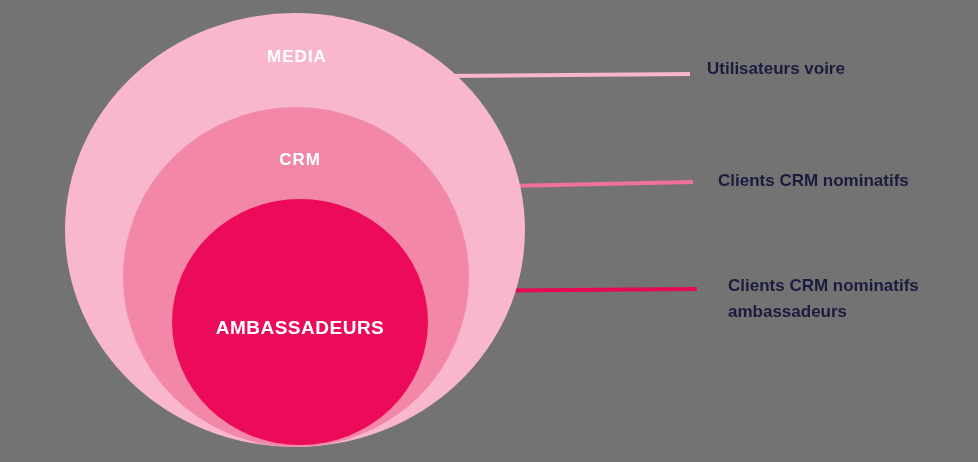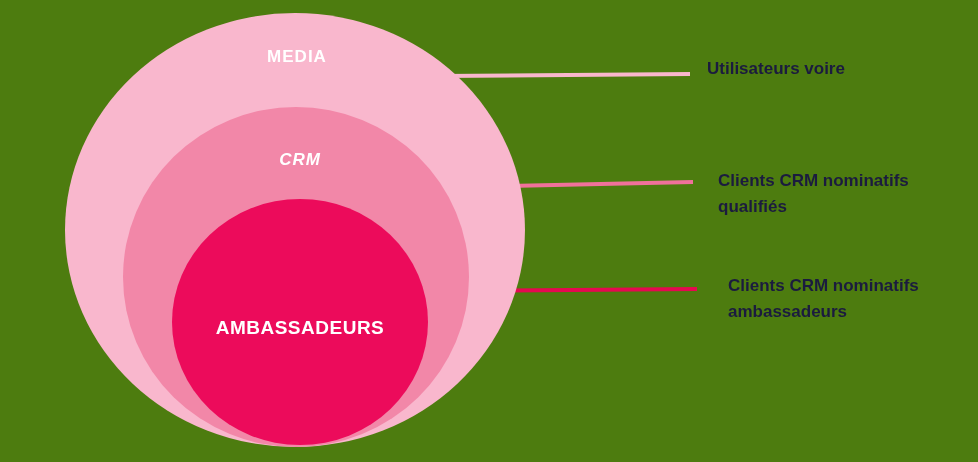--- a/index.html
+++ b/index.html
@@ -5,21 +5,21 @@
   html, body {
     margin: 0;
     padding: 0;
     background: #FFFFFF;
     font-family: "Liberation Sans", sans-serif;
   }
   .stage {
     position: relative;
     width: 978px;
     height: 462px;
-    background: #4d7c0f;
+    background: #737373;
     overflow: hidden;
   }
   .rings-canvas {
     position: absolute;
     left: 0;
     top: 0;
   }
   .ring-label {
     position: absolute;
     transform: translate(-50%, -50%);
@@ -52,30 +52,29 @@
     <line x1="440" y1="76" x2="690" y2="74" stroke-width="4" stroke="#F9B7CD"></line>
     <line x1="420" y1="188" x2="693" y2="182" stroke-width="4" stroke="#F0719B"></line>
     <line x1="424" y1="291" x2="697" y2="289" stroke-width="4" stroke="#E60850"></line>
 
     <ellipse cx="295" cy="230" rx="230" ry="217" fill="#F9B7CD"></ellipse>
     <ellipse cx="296" cy="277" rx="173" ry="170" fill="#F287A8"></ellipse>
     <ellipse cx="300" cy="322" rx="128" ry="123" fill="#EC0B5B"></ellipse>
   </svg>
 
   <div class="ring-label" style="left:297px; top:57px;">MEDIA</div>
-  <div class="ring-label" style="left:300px; top:160px;font-style:italic;">CRM</div>
+  <div class="ring-label" style="left:300px; top:160px;">CRM</div>
   <div class="ring-label big" style="left:300px; top:328px;">AMBASSADEURS</div>
 
   <div class="annotation" style="left:707px; top:56px;">
     <div>Utilisateurs voire</div>
   </div>
 
   <div class="annotation" style="left:718px; top:168px;">
     <div>Clients CRM nominatifs</div>
-    <div>qualifiés</div>
   </div>
 
   <div class="annotation" style="left:728px; top:273px;">
     <div>Clients CRM nominatifs</div>
     <div>ambassadeurs</div>
   </div>
 
 </div>
 
 </body></html>

